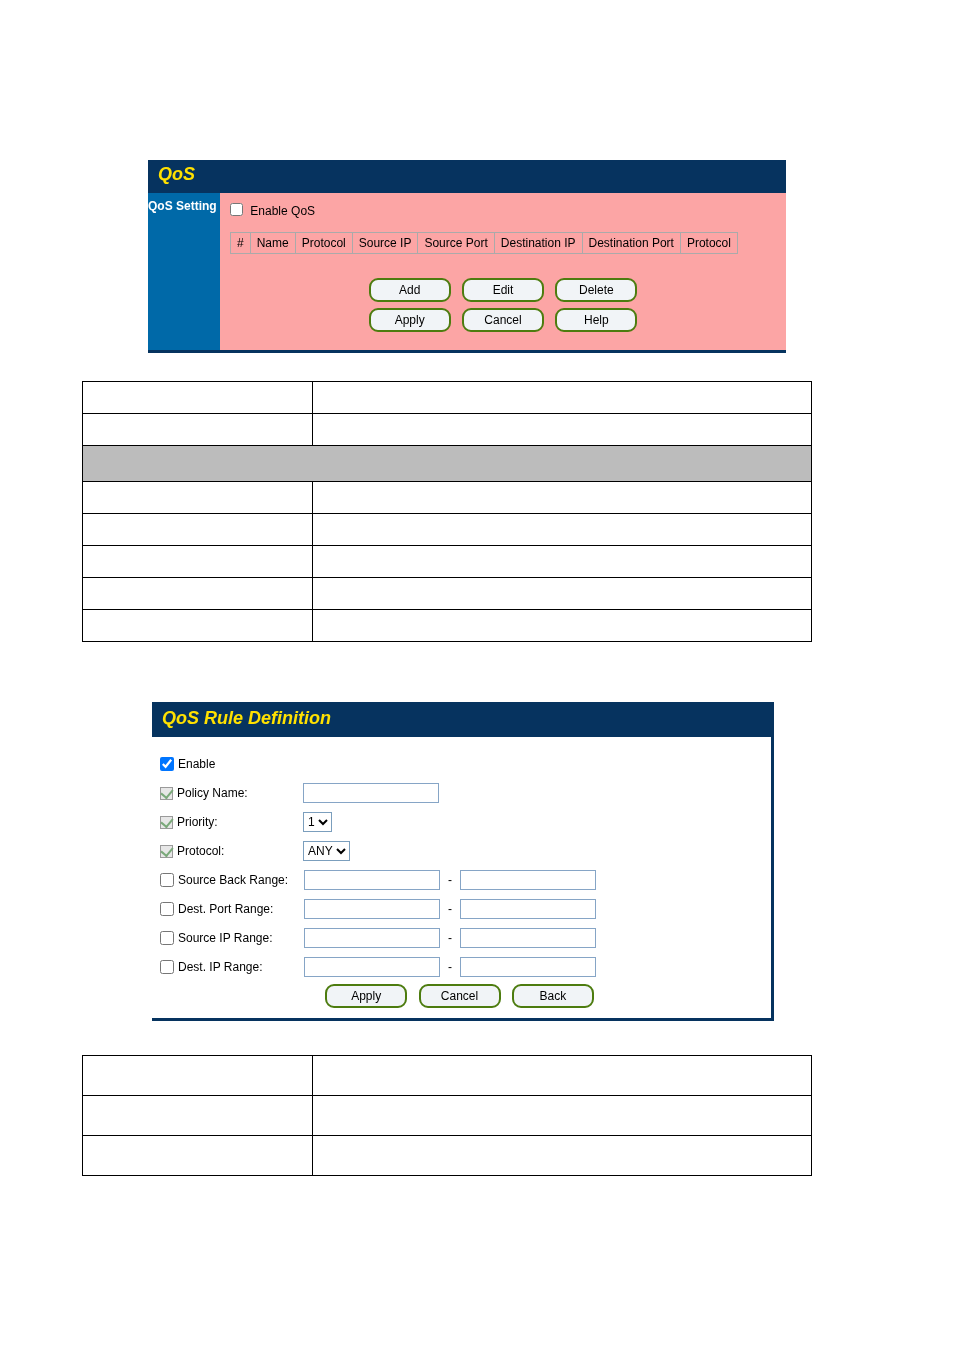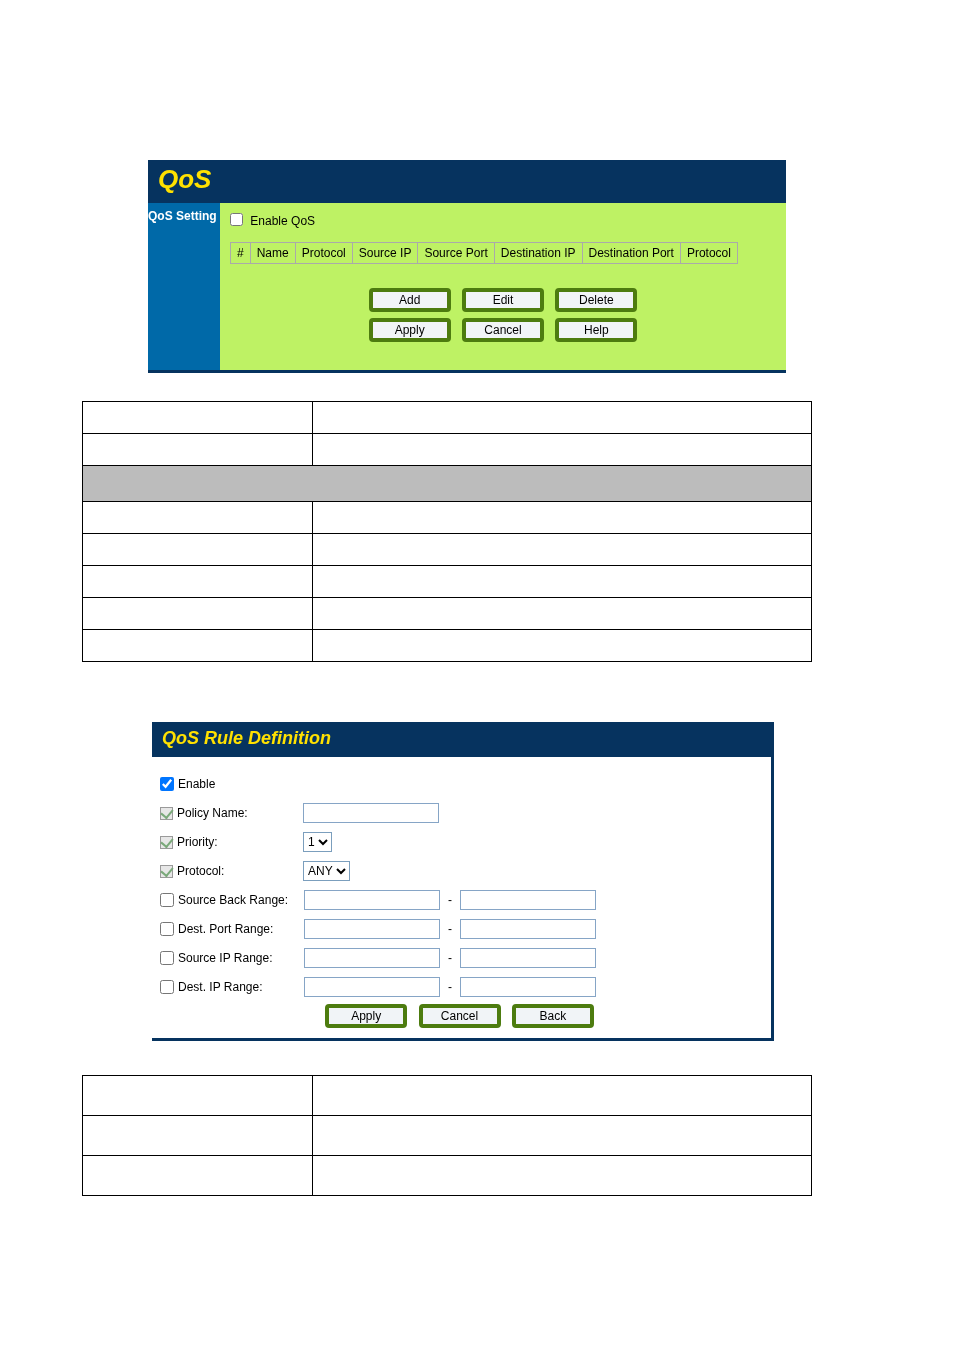--- a/index.html
+++ b/index.html
@@ -15,41 +15,41 @@
   .qos-panel {
     width: 638px;
     border-bottom: 3px solid #06335f;
   }
   .qos-header {
     background: #06335f;
     padding: 4px 10px 8px 10px;
   }
   .qos-title {
     color: #ffe100;
-    font-size: 26px;
+    font-size: 18px;
     font-weight: bold;
     font-style: italic;
   }
   .qos-body {
     display: flex;
   }
   .qos-side {
     width: 72px;
     background: #0069a8;
     color: #fff;
     font-size: 12px;
     font-weight: bold;
     text-align: left;
     padding-top: 6px;
     line-height: 1.2;
   }
   .qos-main {
     flex: 1;
-    background: #bef264;
-    padding: 10px 10px 22px 10px;
+    background: #fca5a5;
+    padding: 10px 10px 12px 10px;
     font-size: 12px;
   }
   .row { margin-bottom: 14px; }
   .chk { margin-right: 4px; vertical-align: -1px; }
 
   .hdr-table {
     border-collapse: collapse;
     font-size: 12px;
     margin: 6px 0 24px 0;
   }
@@ -61,22 +61,22 @@
 
   .btns {
     text-align: center;
   }
   .btns .brow { margin: 6px 0; }
   button.win {
     font-family: Tahoma, Arial, sans-serif;
     font-size: 12px;
     width: 82px;
     height: 24px;
-    border: 4px solid #4d7c0f;
-    border-radius: 4px;
+    border: 2px solid #4d7c0f;
+    border-radius: 9px;
     background: #f1f4f7;
     margin: 0 4px;
     cursor: pointer;
   }
 
   
   .desc-table {
     margin: 28px 0 0 -66px;
     width: 730px;
     border-collapse: collapse;

